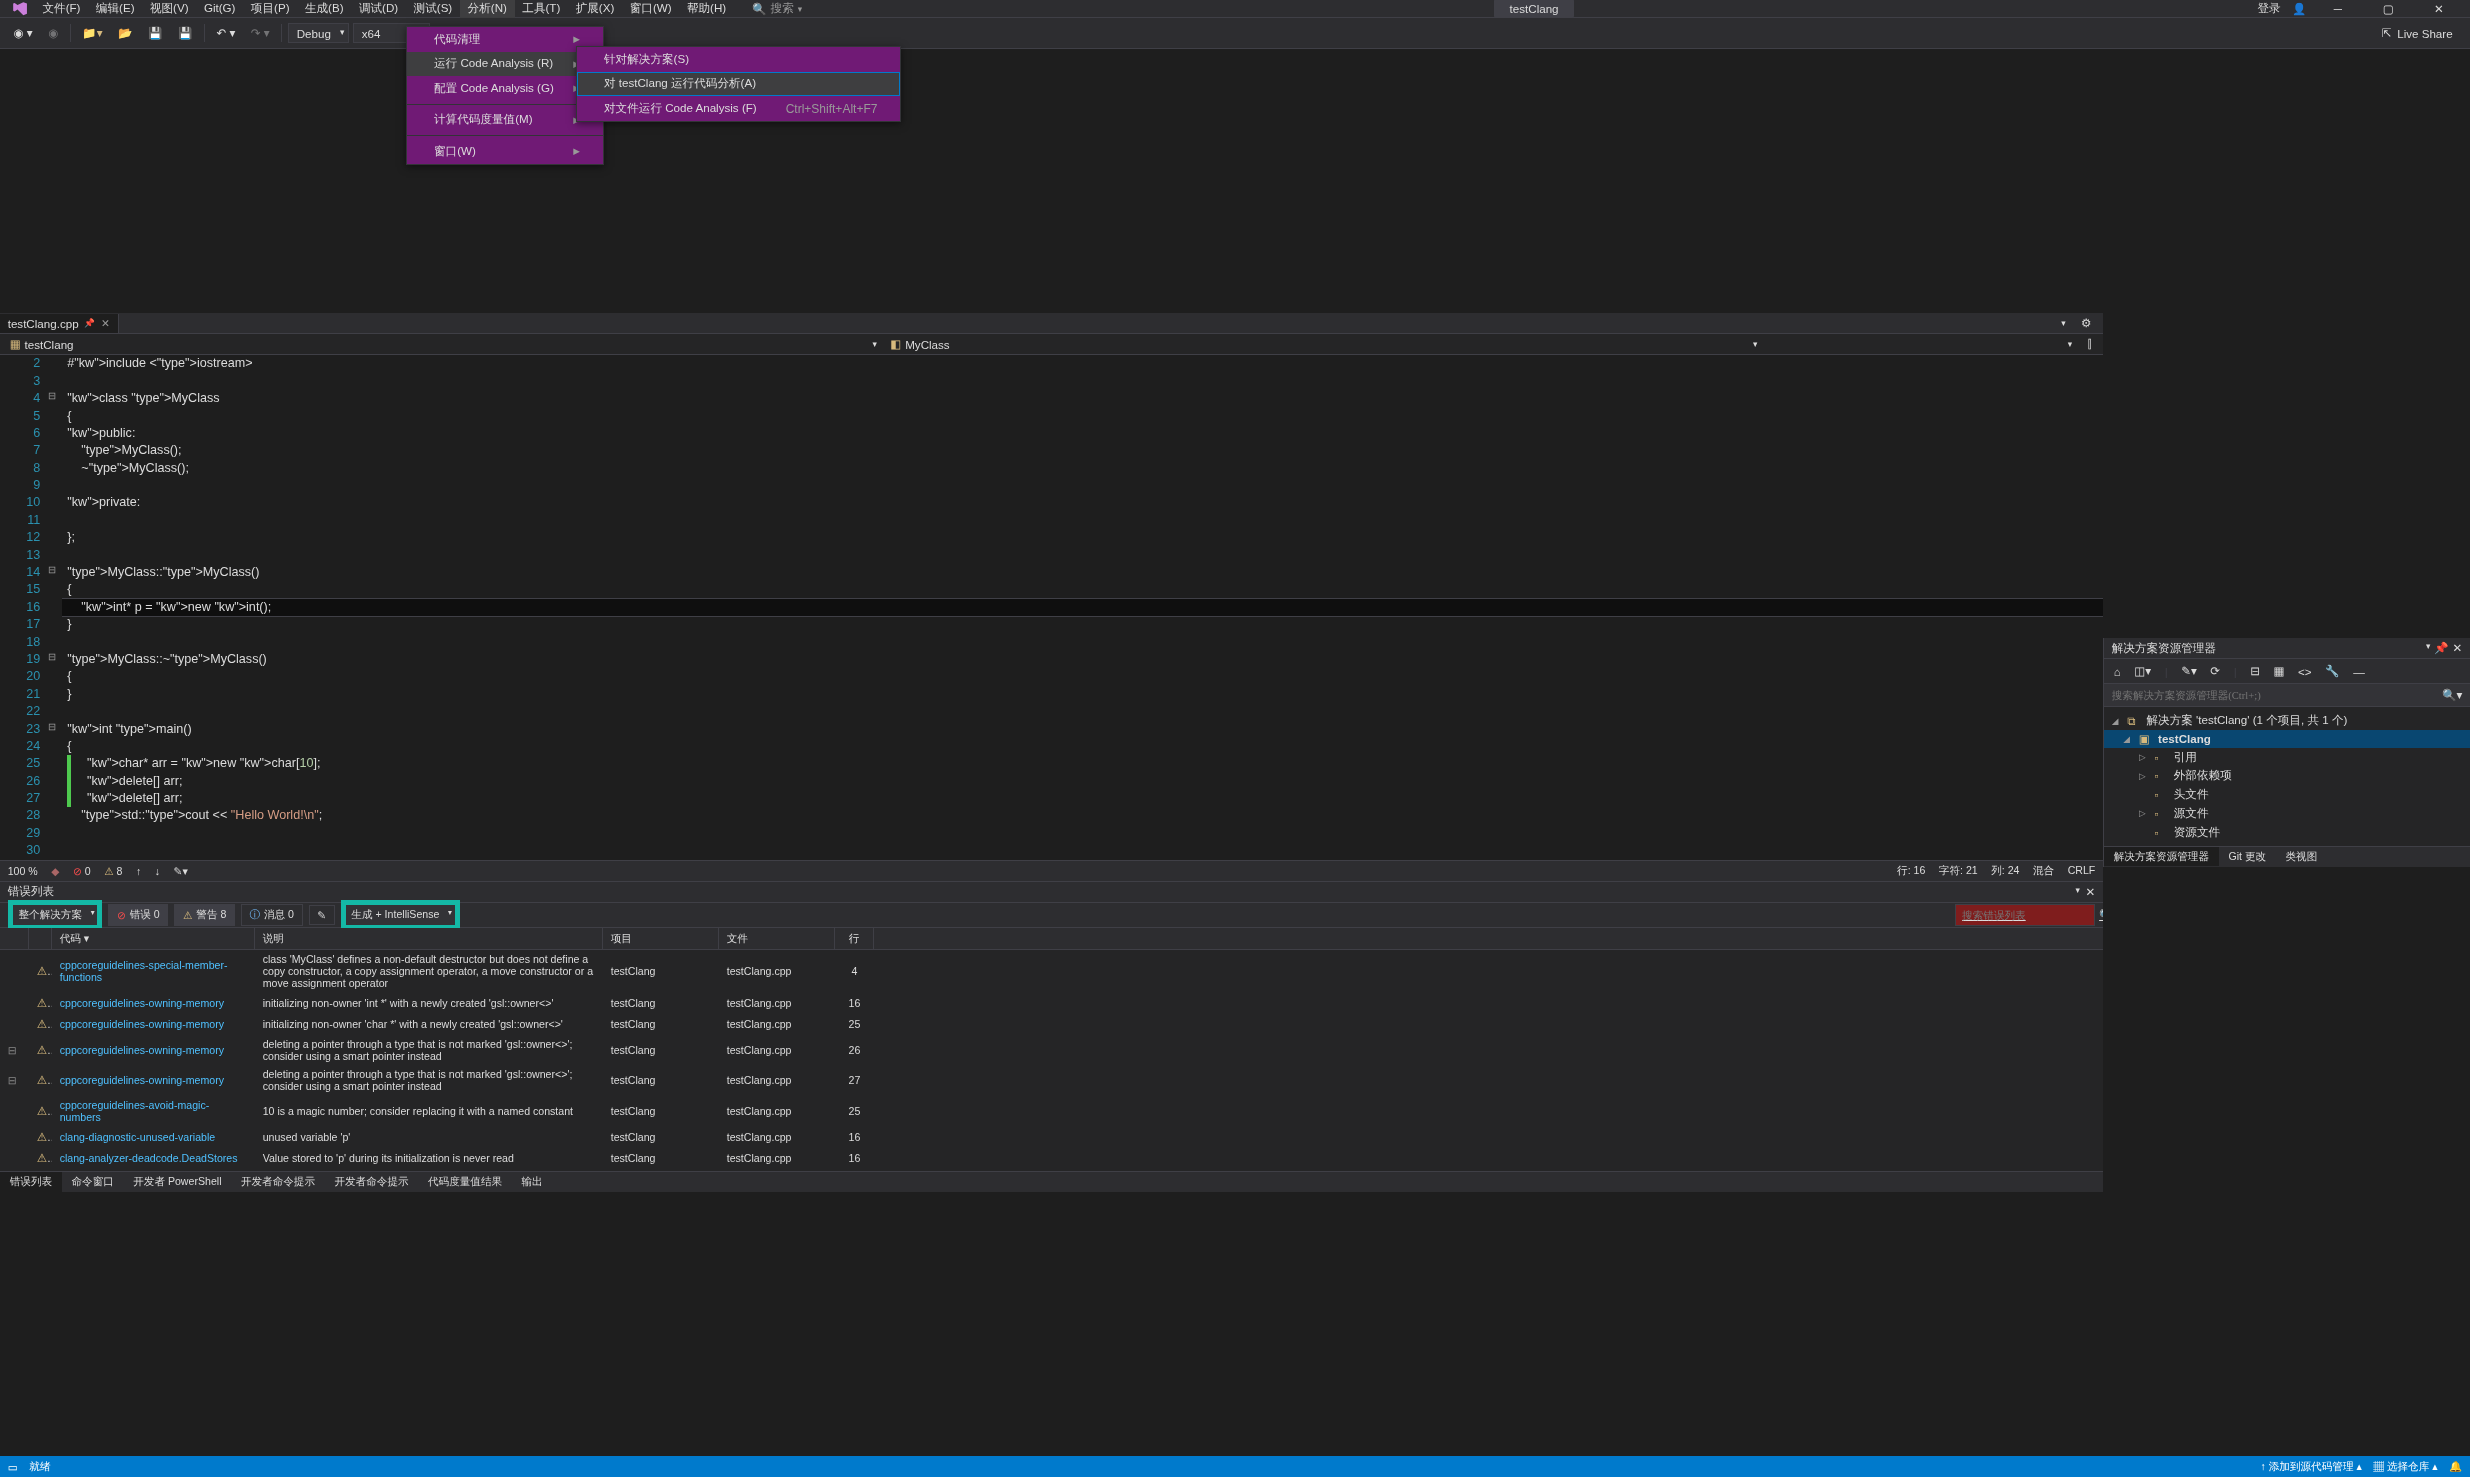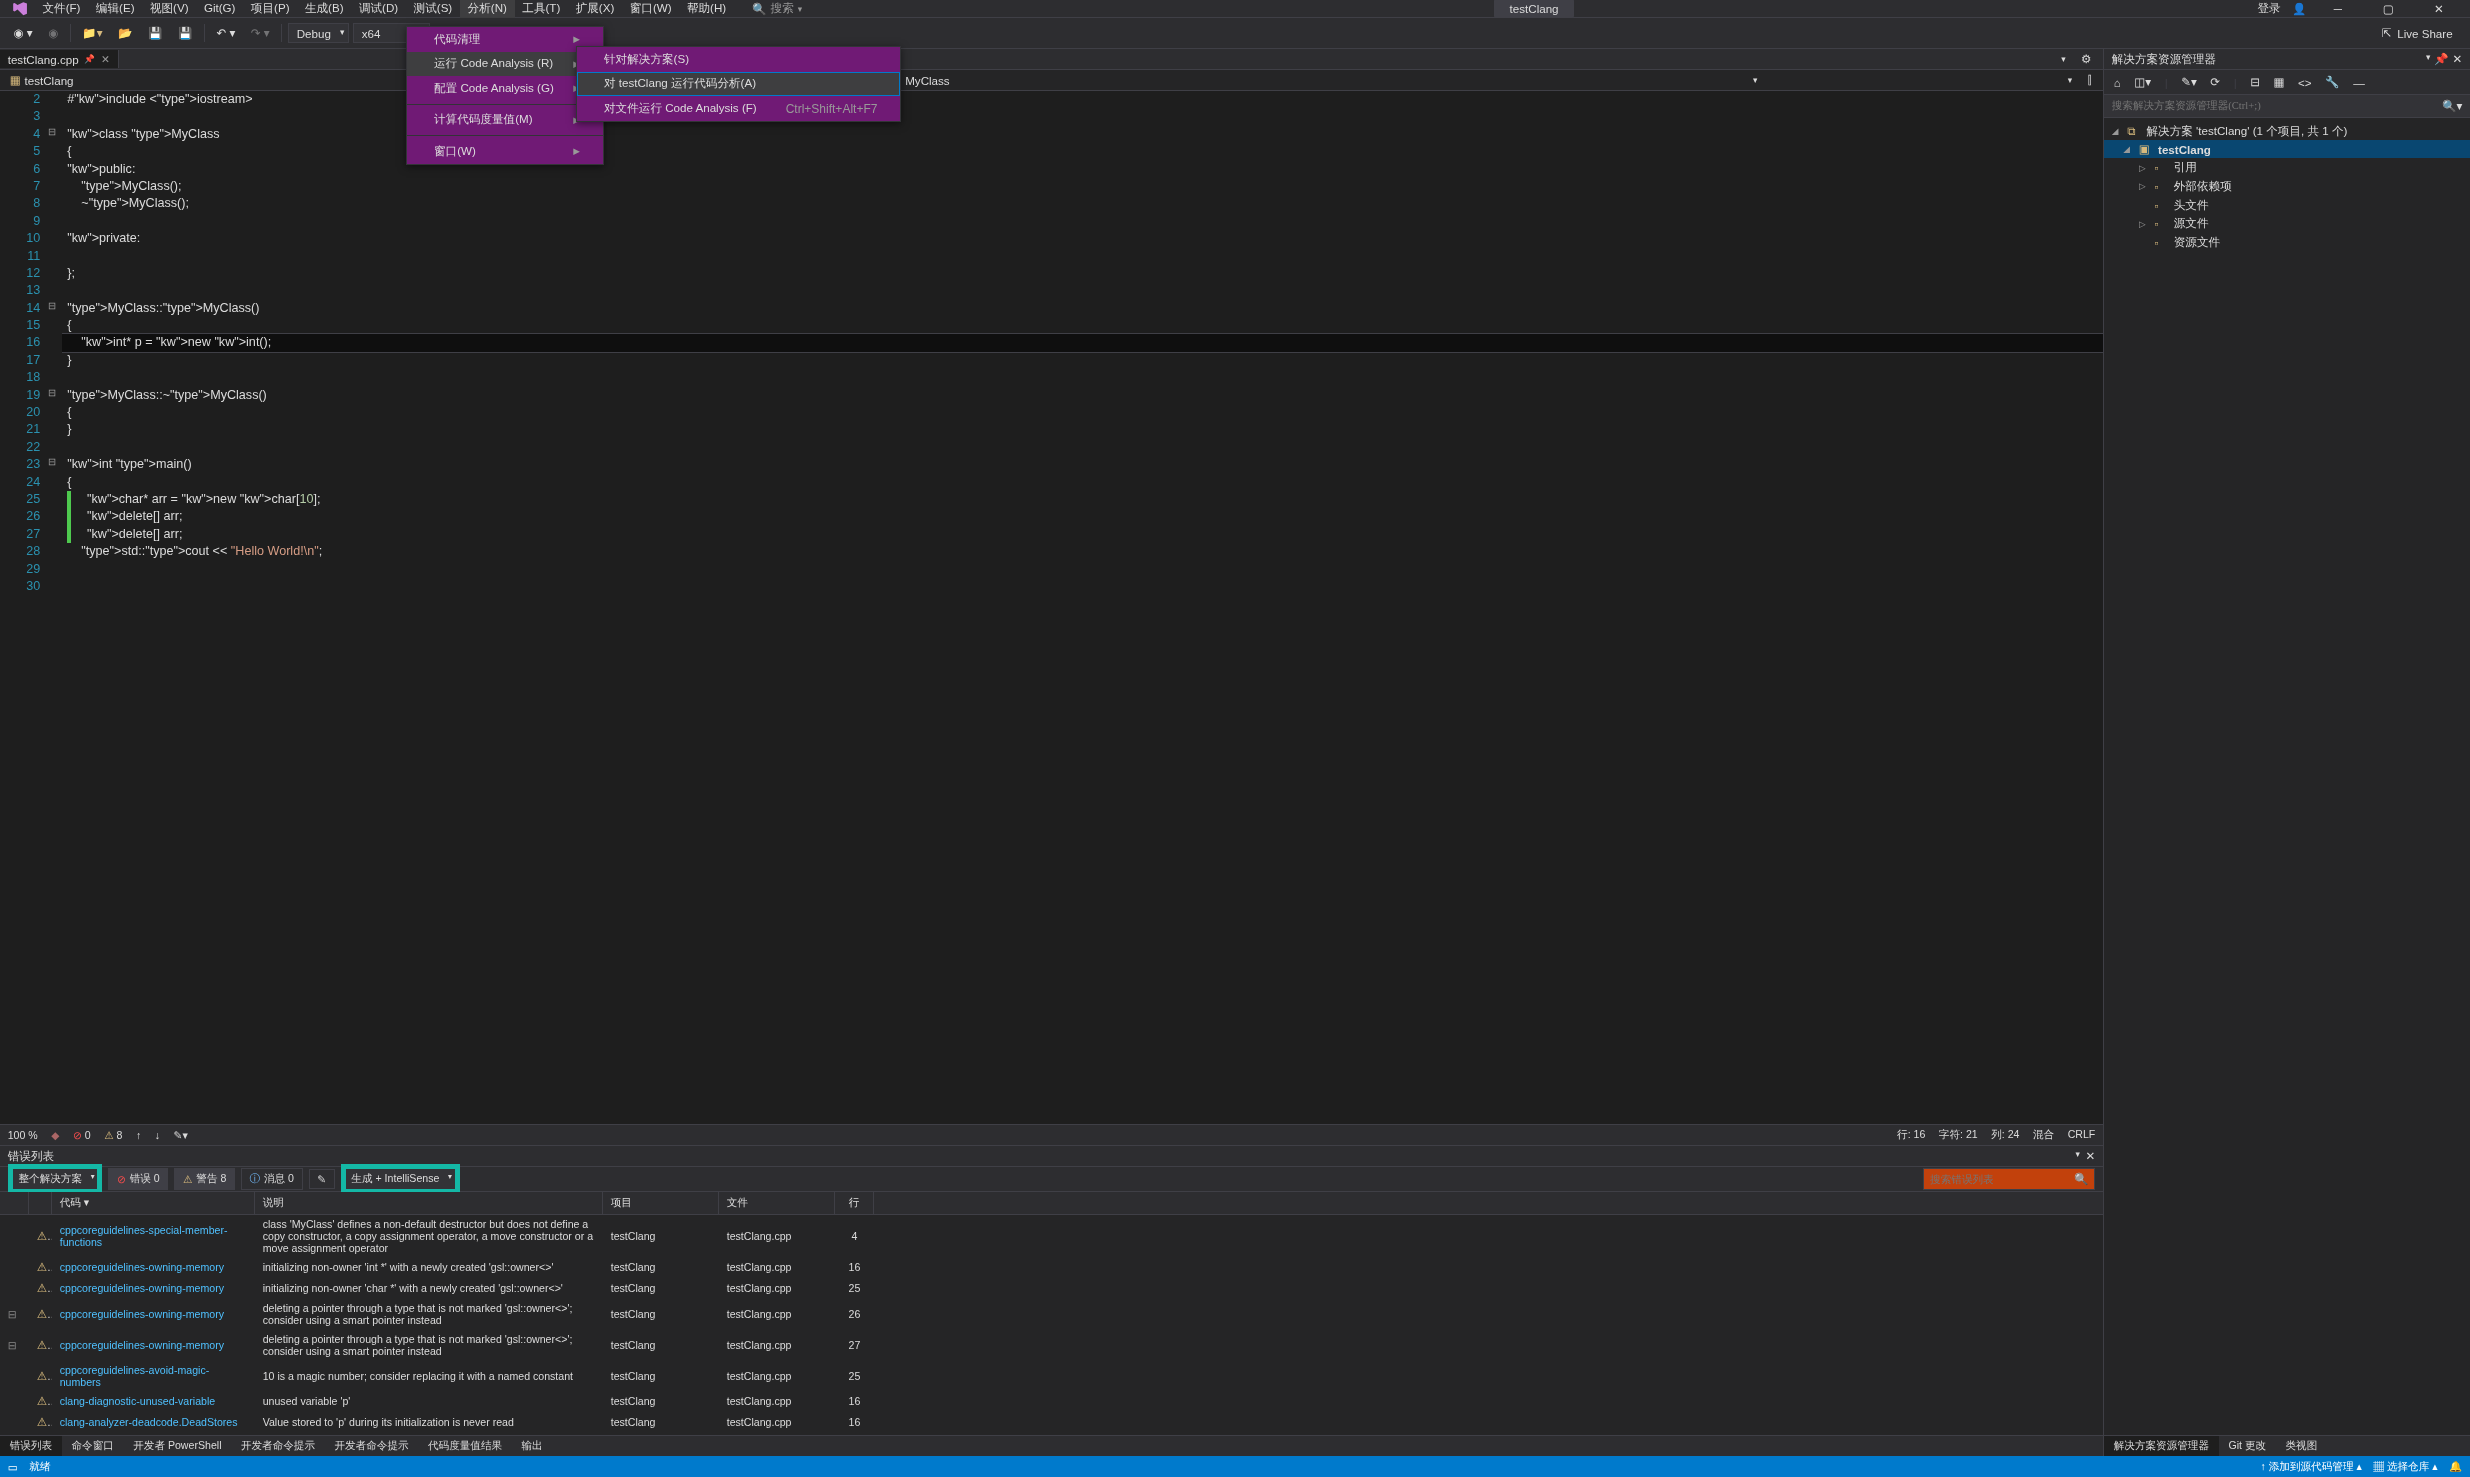--- a/index.html
+++ b/index.html
@@ -29,21 +29,21 @@
 
 
 .dropdown { position: absolute; background: #701a75; border: 1px solid #333337; box-shadow: 0 1.9px 7.7px rgba(0,0,0,.5); z-index: 100; min-width: 169px; }
 .dd-item { padding: 4.8px 23px 4.8px 27px; cursor: pointer; color: #dcdcdc; display: flex; justify-content: space-between; align-items: center; position: relative; }
 .dd-item.highlighted { background: #3e3e40; border: 1px solid #007acc; padding: 3.9px 22px 3.9px 26px; }
 .dd-arrow { font-size: 8.7px; color: #999; margin-left: 19.3px; }
 .dd-sep { height: 1px; background: #333337; margin: 2.9px 0; }
 .dd-shortcut { color: #999; font-size: 12px; margin-left: 29px; }
 
 
-.main { flex: 1; display: flex; overflow: hidden; }
+.main { flex: 1; display: flex; overflow: hidden; align-items: center; }
 .editor-area { flex: 1; display: flex; flex-direction: column; overflow: hidden; position: relative; }
 .side-panel { width: 367px; background: #252526; border-left: 1px solid #3f3f46; display: flex; flex-direction: column; }
 
 
 .tab-strip { background: #2d2d30; height: 21px; display: flex; align-items: center; border-bottom: 1px solid #3f3f46; }
 .tab { background: #1e1e1e; padding: 2.9px 7.7px; display: flex; align-items: center; gap: 5.8px; border-right: 1px solid #3f3f46; cursor: pointer; }
 .tab-pin { font-size: 8.7px; color: #999; }
 .tab-close { font-size: 10.6px; color: #999; cursor: pointer; }
 .tab-tools { margin-left: auto; display: flex; gap: 3.9px; padding-right: 5.8px; }
 
@@ -72,21 +72,21 @@
 
 
 .error-panel { background: #252526; border-top: 1px solid #3f3f46; display: flex; flex-direction: column; height: 290px; }
 .panel-header { background: #2d2d30; height: 21px; display: flex; align-items: center; padding: 0 7.7px; border-bottom: 1px solid #3f3f46; }
 .panel-header .tools { margin-left: auto; display: flex; gap: 5.8px; }
 .error-toolbar { background: #2d2d30; height: 25px; display: flex; align-items: center; padding: 0 7.7px; gap: 5.8px; border-bottom: 1px solid #3f3f46; }
 .err-combo { background: #333337; border: 5px solid #14b8a6; padding: 2.9px 15.4px 2.9px 5.8px; position: relative; cursor: pointer; font-size: 10.6px; }
 .err-combo::after { content: "▾"; position: absolute; right: 2.9px; font-size: 7.7px; }
 .err-filter { display: flex; align-items: center; gap: 3.9px; padding: 2.9px 7.7px; border: 1px solid #3f3f46; cursor: pointer; font-size: 10.6px; }
 .err-filter.active { background: #3f3f46; }
-.err-search { margin-left: auto; background: #c2410c; border: 1px solid #3f3f46; padding: 2.9px 5.8px; width: 172px; display: flex; align-items: center; }
+.err-search { margin-left: auto; background: #7f1d1d; border: 1px solid #3f3f46; padding: 2.9px 5.8px; width: 140px; display: flex; align-items: center; text-decoration: underline; }
 .err-search input { background: none; border: none; color: #dcdcdc; flex: 1; outline: none; font-size: 10.6px; }
 
 .error-table { flex: 1; overflow: auto; }
 .et-header { display: flex; background: #2d2d30; border-bottom: 1px solid #3f3f46; position: sticky; top: 0; }
 .et-col { padding: 3.9px 7.7px; border-right: 1px solid #3f3f46; font-size: 10.6px; }
 .et-c0 { width: 29px; }
 .et-c1 { width: 23px; }
 .et-c2 { width: 203px; }
 .et-c3 { width: 348px; }
 .et-c4 { width: 116px; }

